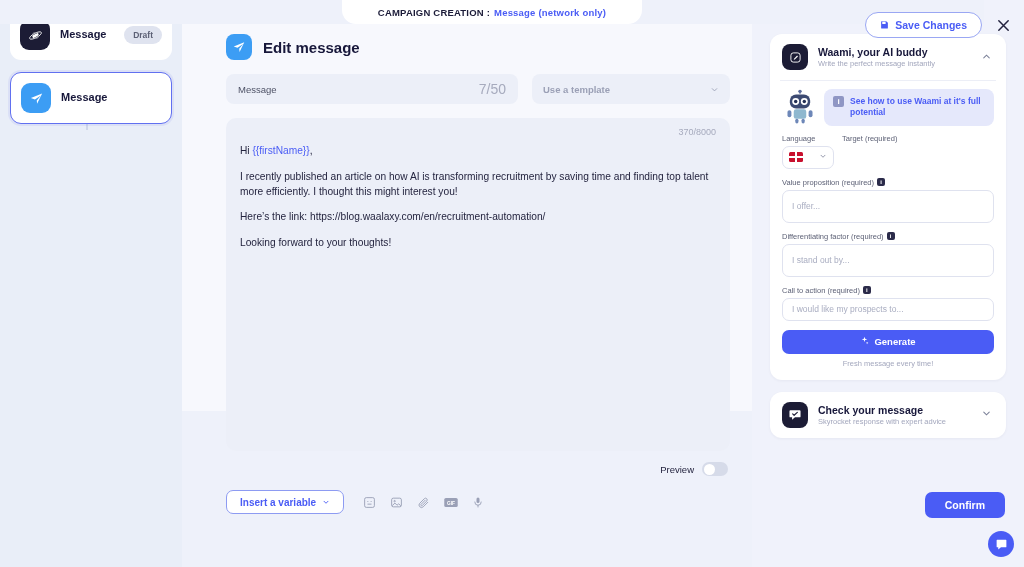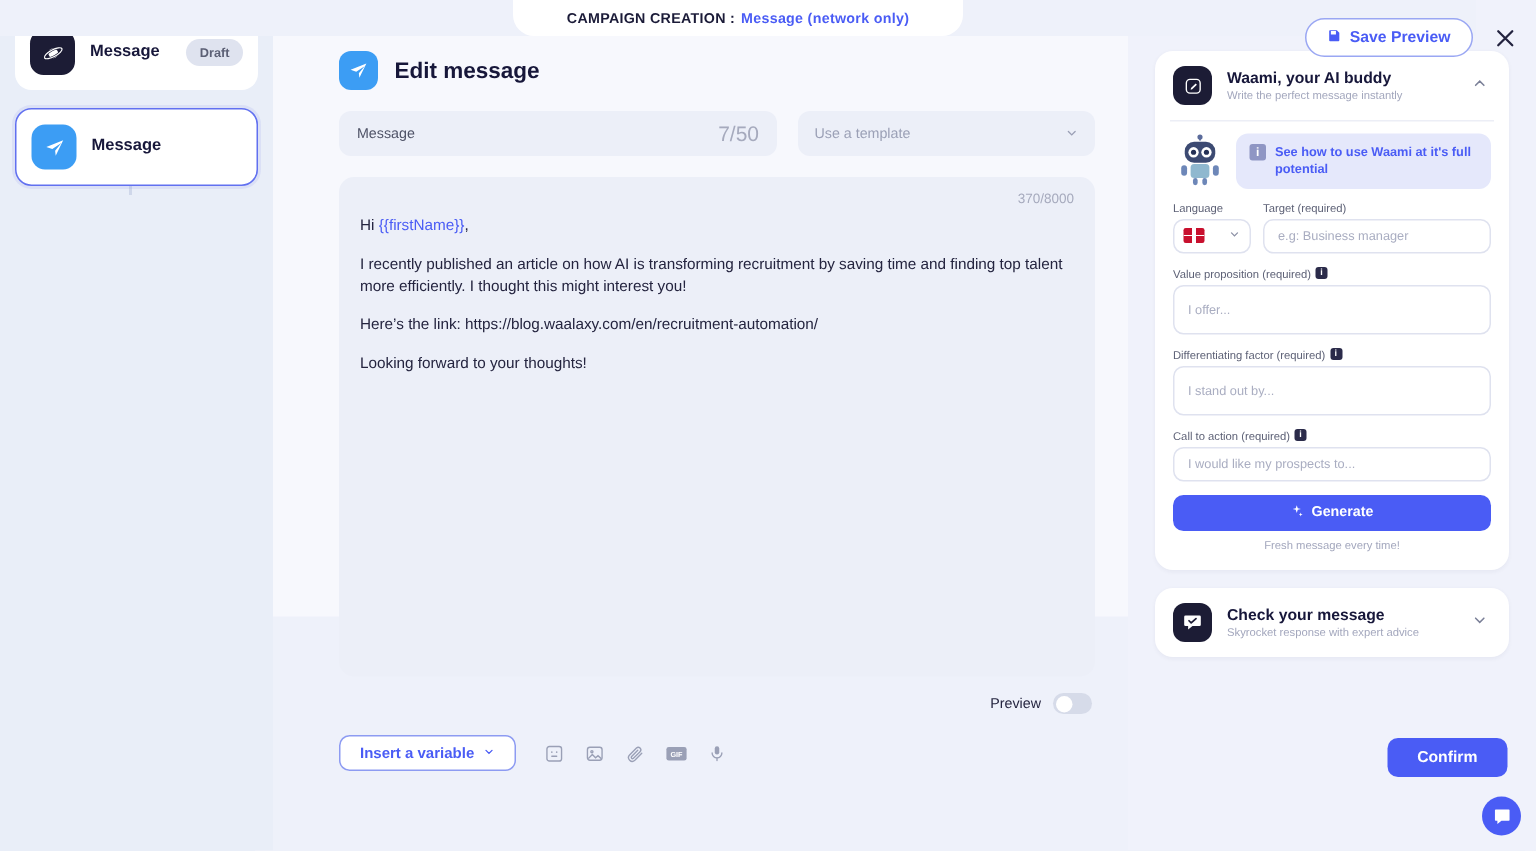--- a/index.html
+++ b/index.html
@@ -97,21 +97,21 @@
   .field-msg {
     flex: 1; height: 30px; background: #eceff8; border-radius: 8px;
     display: flex; align-items: center; justify-content: space-between;
     padding: 0 12px;
   }
   .field-msg-label { font-size: 9.5px; color: #4e5266; }
   .field-msg-count { font-size: 14px; color: #a6aabd; }
   .field-template {
     width: 198px; height: 30px; background: #eceff8; border-radius: 8px;
     display: flex; align-items: center; justify-content: space-between;
-    padding: 0 11px; cursor: pointer;
+    padding: 0 11px; cursor: pointer; font-weight: bold;
   }
   .field-template-label { font-size: 9.5px; color: #9ba0b6; }
 
   .editor {
     background: #eceff8; border-radius: 10px; height: 333px;
     padding: 12px 14px 14px 14px; position: relative; overflow: hidden;
   }
   .editor-count {
     position: absolute; top: 9px; right: 14px;
     font-size: 9px; color: #a6aabd;
@@ -253,21 +253,21 @@
     </div>
   </div>
 
   <div class="top-actions">
     <button class="save-btn">
       <span>
         <svg width="9" height="9" viewBox="0 0 16 16" fill="#4a5cf5">
             <path d="M2 2h9l3 3v9a1 1 0 0 1-1 1H3a1 1 0 0 1-1-1V3a1 1 0 0 1 1-1zm2 1v4h6V3H4zm1 7h6v4H5v-4z"></path>
           </svg>
       </span>
-      <span>Save Preview</span>
+      <span>Save Changes</span>
     </button>
     <div class="close-x">
       <svg width="15" height="15" viewBox="0 0 16 16" stroke="#23233f" stroke-width="1.6" stroke-linecap="round">
           <path d="M3 3 L13 13 M13 3 L3 13"></path>
         </svg>
     </div>
   </div>
 
   <div class="sidebar">
 
@@ -446,21 +446,20 @@
               <span class="flag"></span>
               <span class="mini-chev">
                 <svg width="8" height="8" viewBox="0 0 16 16" fill="none" stroke="#8d91a6" stroke-width="1.8" stroke-linecap="round">
                     <path d="M4 6.5 8 10.5 12 6.5"></path>
                   </svg>
               </span>
             </div>
           </div>
           <div class="target-col">
             <div class="f-label">Target (required)</div>
-            <input class="inp" placeholder="e.g: Business manager" style="">
           </div>
         </div>
 
         <div class="fgroup">
           <div class="f-label">
             <span>Value proposition (required)</span>
             <span class="f-info">i</span>
           </div>
           <input class="inp tall" placeholder="I offer..." style="">
         </div>

